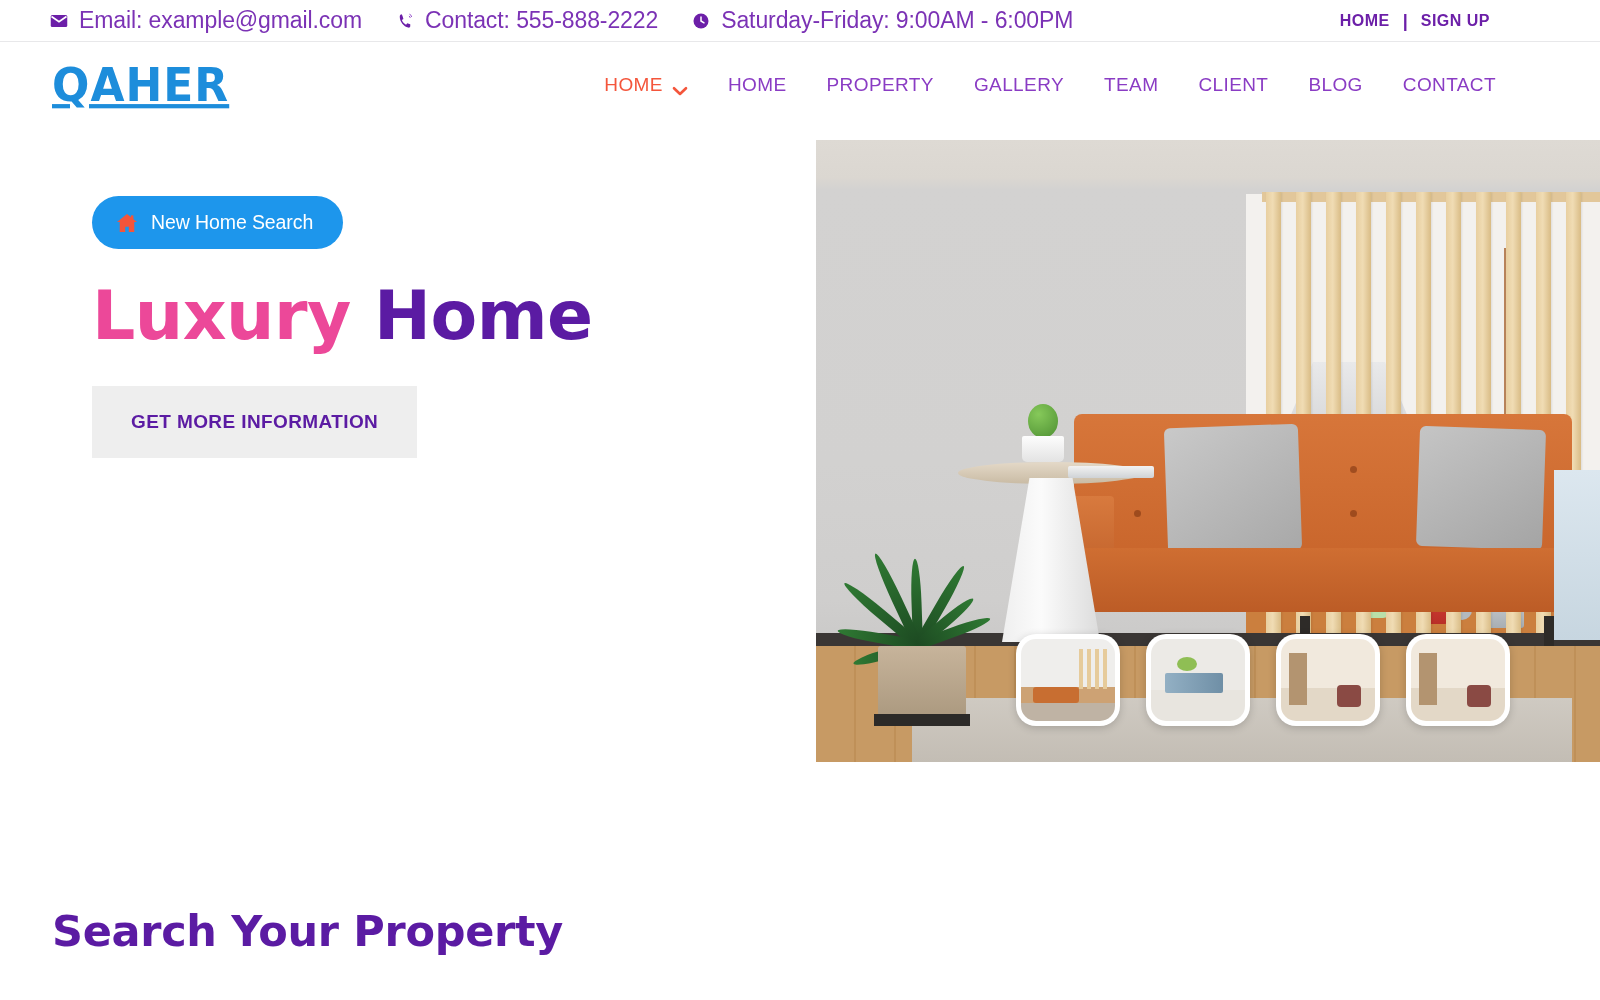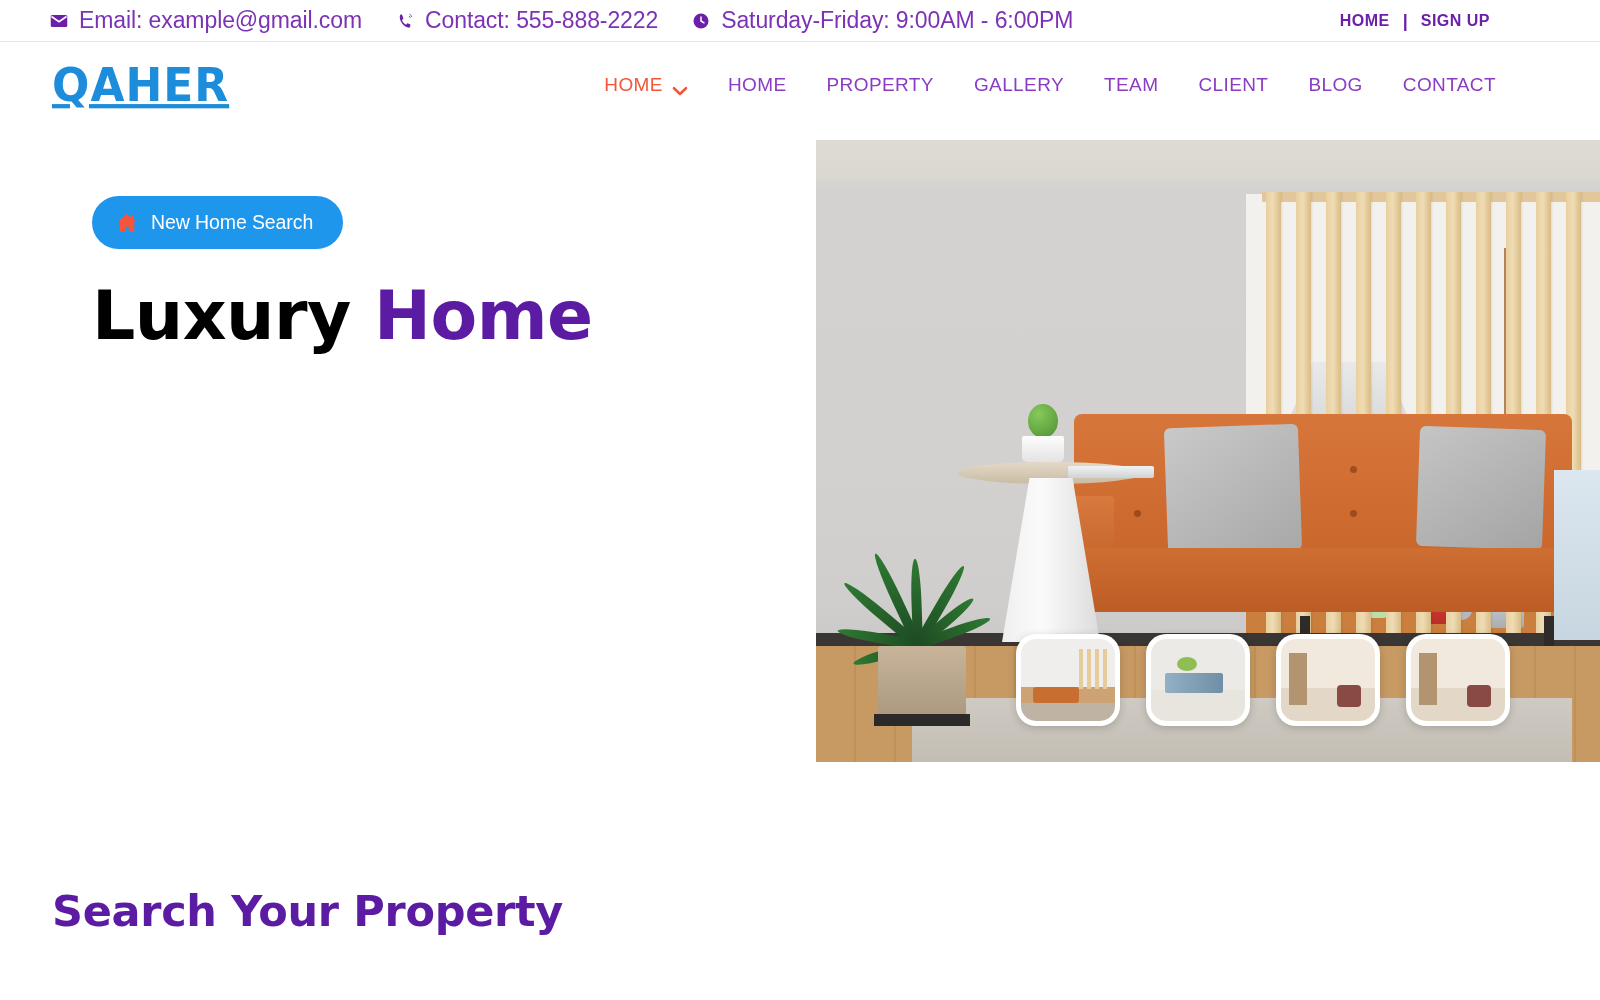--- a/index.html
+++ b/index.html
@@ -92,21 +92,21 @@
   }
   .hero-h1{
     font-family:"DejaVu Sans", sans-serif;
     font-size:68px; font-weight:700;
     line-height:1.22;
     letter-spacing:-0.5px;
     color:#5b1ba3;
     margin-bottom:28px;
   }
   .hero-h1 .line{ display:block; }
-  .hl-orange{ color:#000000; }
+  .hl-orange{ color:#ec4899; }
   .hero-p{
     font-size:19.5px; line-height:1.95;
     color:#7b80a6;
     max-width:600px;
     margin-bottom:44px;
   }
   .cta{
     display:inline-block;
     background:#eeeeee;
     color:#5b1ba3;
@@ -365,20 +365,21 @@
     content:""; position:absolute; right:14px; bottom:14px;
     width:24px; height:22px; background:#8a4a44; border-radius:4px;
   }
 
   
   .search-sec{ padding:92px 0 0 52px; }
   .search-h2{
     font-family:"DejaVu Sans", sans-serif;
     font-size:43px; font-weight:700; color:#5b1ba3;
     letter-spacing:-0.3px;
+    margin-top:20px;
   }
 </style>
 </head>
 <body>
 
 <div class="topbar">
   <div class="topbar-left">
 
     <div class="tb-item">
       <span class="tb-ico">
@@ -454,20 +455,21 @@
     </div>
 
     <h1 class="hero-h1">
       <span class="line">
         <span class="hl-orange">Luxury</span>
         <span>Home</span>
       </span>
     </h1>
 
 
+    <button class="cta">GET MORE INFORMATION</button>
   </div>
 
   <div class="hero-right">
     <div class="ph-wall"></div>
 
     <div class="ph-kitchen">
       <div class="k-tile"></div>
       <div class="k-counter"></div>
       <div class="k-cab"></div>
       <div class="k-hood"></div>

